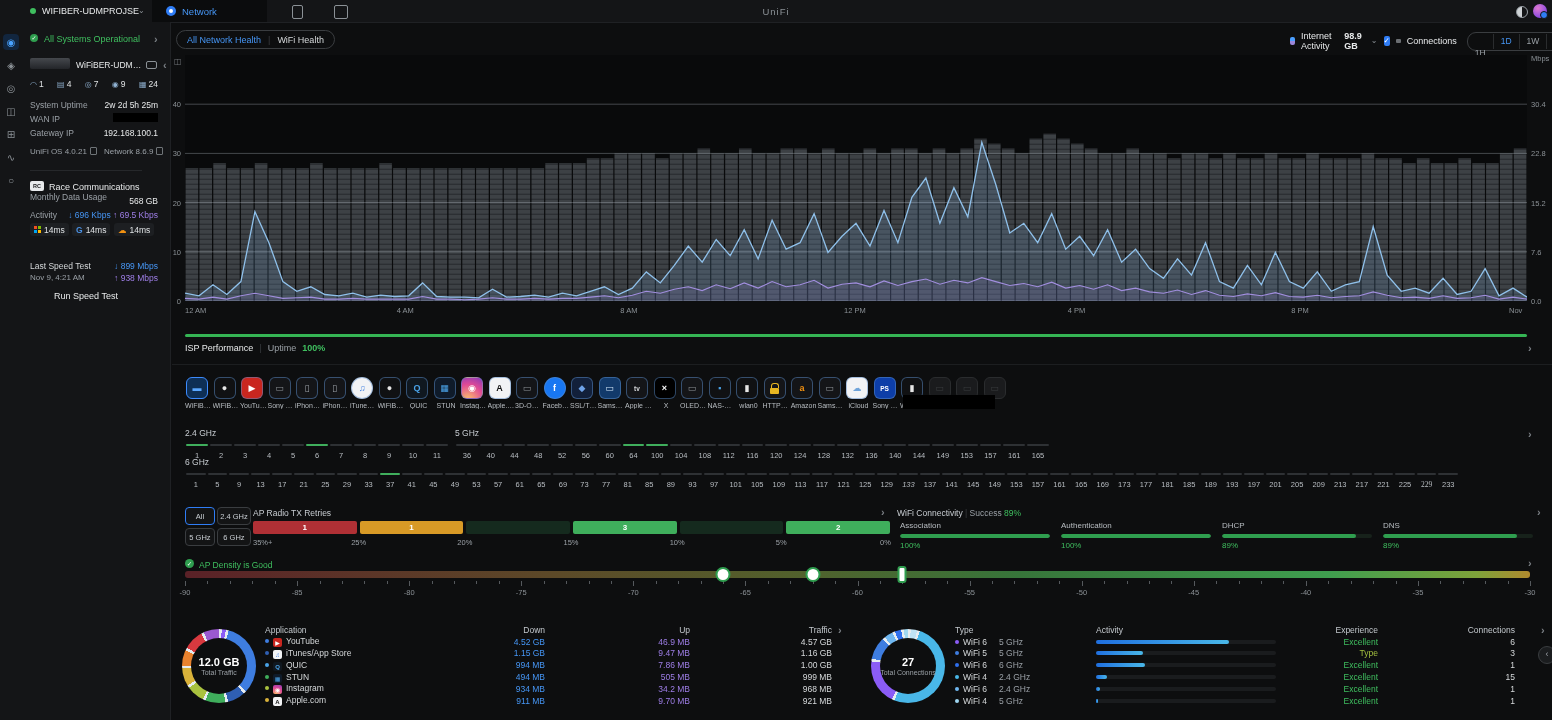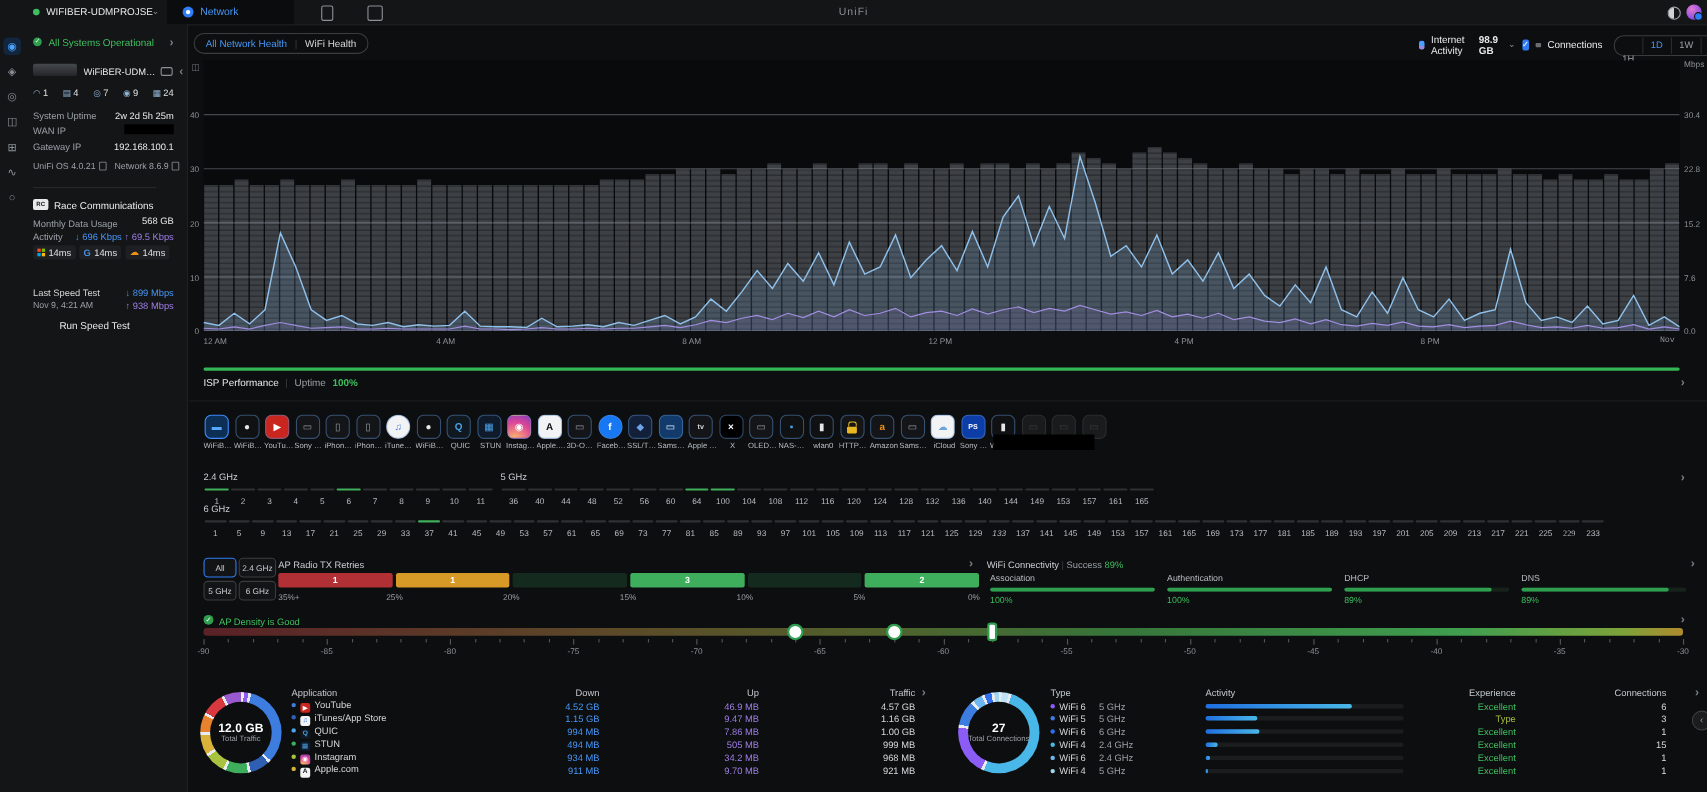--- a/index.html
+++ b/index.html
@@ -161,21 +161,21 @@
   <div class="abs prow-label" style="left:30px;top:114px">WAN IP</div>
   <div class="abs" style="left:113px;top:113px;width:45px;height:9px;background:#000"></div>
   <div class="abs prow-label" style="left:30px;top:128px">Gateway IP</div>
   <div class="abs prow-val" style="left:80px;top:128px;width:78px">192.168.100.1</div>
   <div class="abs grey" style="left:30px;top:147px;font-size:8px"><span>UniFi OS 4.0.21</span><span class="copy-ico"></span></div>
   <div class="abs grey" style="left:104px;top:147px;font-size:8px"><span>Network 8.6.9</span><span class="copy-ico"></span></div>
   <div id="divider-p" class="abs"></div>
 
   <div id="rc-logo" class="abs">RC</div>
   <div class="abs white" style="left:49px;top:182px;font-size:9px">Race Communications</div>
-  <div class="abs prow-label" style="left:30px;top:198px">Monthly Data Usage</div>
+  <div class="abs prow-label" style="left:30px;top:192px">Monthly Data Usage</div>
   <div class="abs prow-val" style="left:100px;top:196px;width:58px">568 GB</div>
   <div class="abs prow-label" style="left:30px;top:210px">Activity</div>
   <div class="abs" style="left:62px;top:210px;width:96px;text-align:right;font-size:8.5px">
     <span class="blue">↓ </span><span class="blue">696 Kbps</span>
     <span class="purple"> ↑ </span><span class="purple">69.5 Kbps</span>
   </div>
   <div class="chip" style="left:30px">
     <span class="ms-grid">
         <i style="background:#f25022"></i>
         <i style="background:#7fba00"></i>
@@ -349,21 +349,21 @@
       <div class="abs ylab" style="left: 1531px; top: 149.4px;">22.8</div>
       <div class="abs ylab" style="left: 1531px; top: 100.2px;">30.4</div>
     </div>
   <div id="xlabels">
       <div class="xlab" style="left: 185px;">12 AM</div>
       <div class="xlab" style="left: 396.667px;">4 AM</div>
       <div class="xlab" style="left: 620.333px;">8 AM</div>
       <div class="xlab" style="left: 844px;">12 PM</div>
       <div class="xlab" style="left: 1067.67px;">4 PM</div>
       <div class="xlab" style="left: 1291.33px;">8 PM</div>
-      <div class="xlab" style="left: 1509px; font-family: Liberation Mono, monospace;">Nov</div>
+      <div class="xlab" style="left: 1509px;">Nov</div>
     </div>
 
   <div id="uptime-bar" class="abs"></div>
   <div id="isp-row" class="abs">
     <span class="white">ISP Performance</span>
     <span style="color:#3a3d40">|</span>
     <span class="grey">Uptime</span>
     <span class="green" style="font-weight:bold">100%</span>
   </div>
   <div class="abs chev" style="left:1528px;top:343px">›</div>

